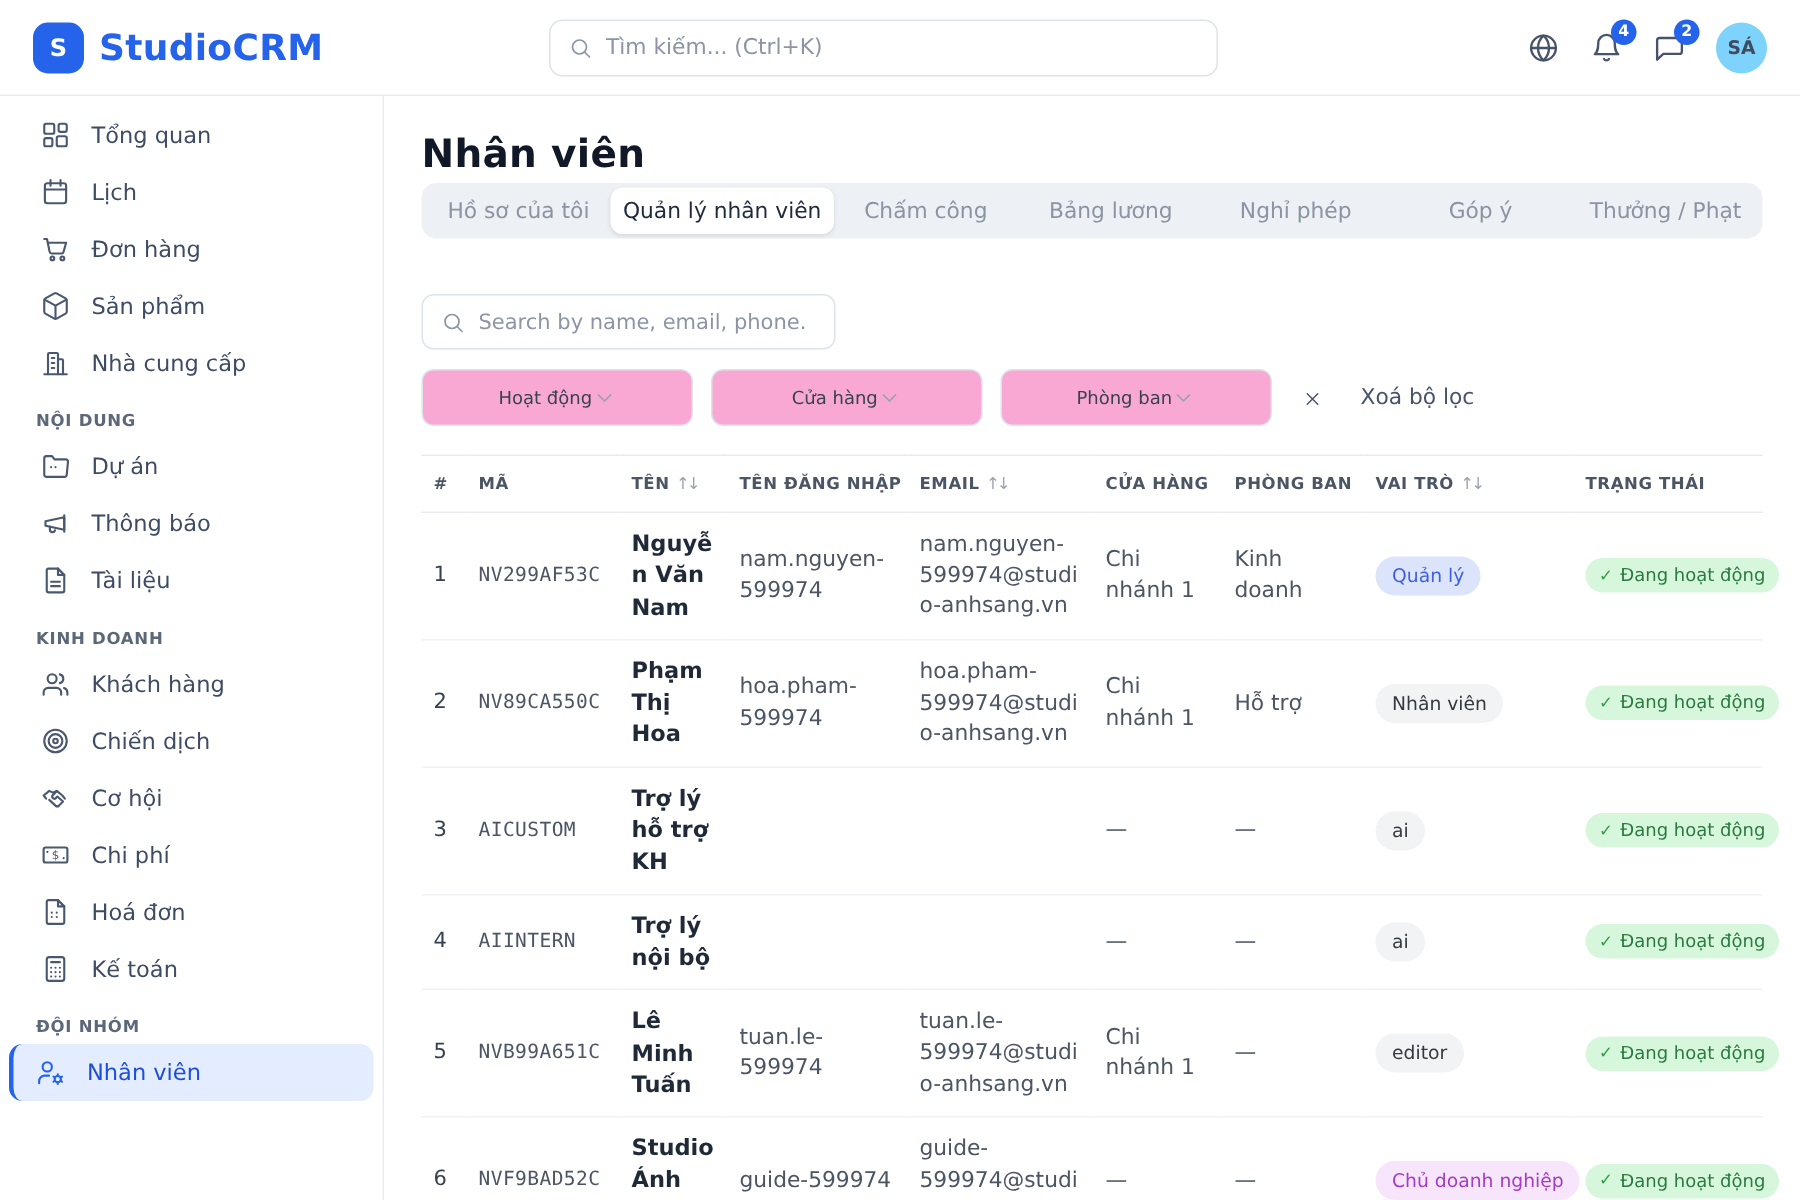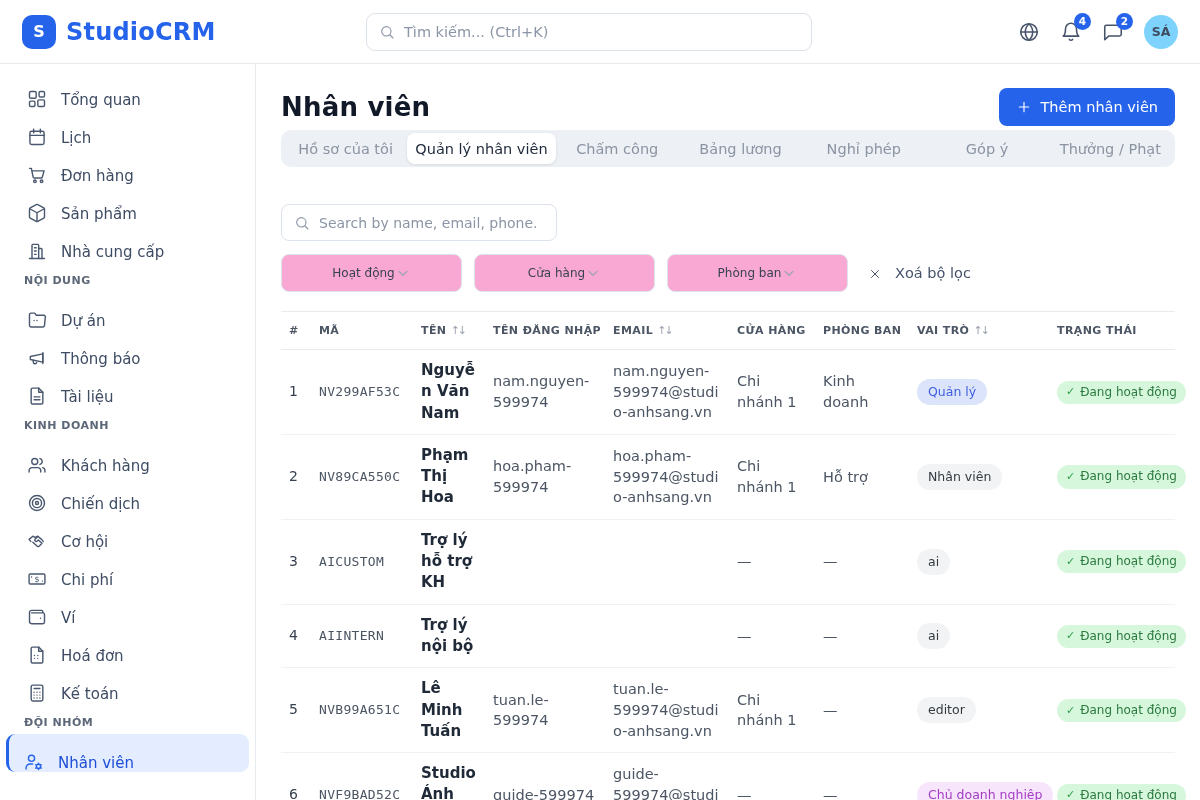--- a/index.html
+++ b/index.html
@@ -28,21 +28,21 @@
   .badge-count { position:absolute; top:-8px; right:-9px; min-width:17px; height:17px; padding:0 4px;
     background:#2563eb; color:#fff; border-radius:999px; font-size:10.5px; font-weight:700;
     display:flex; align-items:center; justify-content:center; }
   .avatar { width:34px; height:34px; border-radius:50%; background:#7dd3fc; color:#3f4b5f;
     font-size:12.5px; font-weight:700; display:flex; align-items:center; justify-content:center; cursor:pointer; }
 
   
   .sidebar { position:absolute; top:64px; left:0; bottom:0; width:256px; background:#fff;
     border-right:1px solid #e7ebf0; padding-top:7px; overflow:hidden; }
   .section-label { padding:13px 24px 5px; font-size:11px; font-weight:600; color:#5c6778; letter-spacing:.5px; }
-  .nav-item { display:flex; align-items:flex-end; gap:14px; height:38px; margin:0 6px; padding:0 18px;
+  .nav-item { display:flex; align-items:center; gap:14px; height:38px; margin:0 6px; padding:0 18px;
     border-radius:9px; font-size:15px; color:#3d4b63; cursor:pointer; border-left:3px solid transparent; }
   .nav-item .icn { width:20px; height:20px; color:#4a586f; }
   .nav-item.active { background:#e3edff; color:#1d4ed8; border-left:3px solid #2563eb; padding-left:15px; }
   .nav-item.active .icn { color:#2563eb; }
 
   
   .main { position:absolute; top:64px; left:256px; right:0; bottom:0; background:#fff;
     padding:24px 25px 0; overflow:hidden; }
   .page-head { display:flex; align-items:center; justify-content:space-between; }
   .page-head h1 { font-size:26px; font-weight:700; color:#111827; letter-spacing:.2px; }
@@ -60,21 +60,21 @@
     display:flex; align-items:center; gap:9px; padding:0 12px; color:#8b95a5; }
   .table-search input { border:none; outline:none; flex:1; font-size:14px; color:#334155;
     font-family:inherit; background:transparent; }
   .table-search input::placeholder { color:#8b95a5; }
 
   .filters { margin-top:13px; display:flex; align-items:center; gap:12px; }
   .dropdown { width:181px; height:38px; border:1px solid #dde3ea; border-radius:8px; background:#f9a8d4;
     display:flex; align-items:center; justify-content:center; padding:0 12px; font-size:12px;
     color:#374151; cursor:pointer; }
   .dropdown .chev { color:#97a1b0; }
-  .clear-filters { margin-left:8px; display:inline-flex; align-items:flex-end; gap:13px; background:none;
+  .clear-filters { margin-left:8px; display:inline-flex; align-items:flex-end; gap:25px; background:none;
     border:none; font-size:14.5px; color:#46536a; font-family:inherit; cursor:pointer; }
   .clear-filters .icn { color:#46536a; }
 
   table { margin-top:19px; width:100%; border-collapse:collapse; table-layout:fixed; }
   thead th { border-top:1px solid #e7ebf0; border-bottom:1px solid #e7ebf0; padding:12px 8px;
     text-align:left; font-size:11px; font-weight:700; color:#4b5563; letter-spacing:.4px; white-space:nowrap; }
   thead th .sort { color:#9ca3af; font-size:11px; font-weight:400; letter-spacing:-2px; }
   tbody td { border-bottom:1px solid #eef1f5; padding:10px 8px; font-size:14.5px; color:#4b5563;
     line-height:1.42; vertical-align:middle; word-wrap:break-word; }
   td.c-num { color:#374151; font-size:14px; }
@@ -257,29 +257,20 @@
             <rect x="2.5" y="6" width="19" height="12" rx="1.5"></rect>
             <text x="12" y="15.3" font-size="9.5" text-anchor="middle" fill="currentColor" stroke="none" font-family="DejaVu Sans,sans-serif">$</text>
             <path d="M5.5 9.5v.01M18.5 14.5v.01"></path>
           </svg>
         </span>
         <span>Chi phí</span>
       </div>
       <div class="nav-item">
         <span class="icn s20">
           <svg viewBox="0 0 24 24" fill="none" stroke="currentColor" stroke-width="1.7" stroke-linecap="round" stroke-linejoin="round">
-            <path d="M19 7V5.5A1.5 1.5 0 0 0 17.5 4h-12A2.5 2.5 0 0 0 3 6.5v11A2.5 2.5 0 0 0 5.5 20H19a2 2 0 0 0 2-2V9a2 2 0 0 0-2-2H5.5"></path>
-            <path d="M16.2 13.5h.01"></path>
-          </svg>
-        </span>
-        <span>Ví</span>
-      </div>
-      <div class="nav-item">
-        <span class="icn s20">
-          <svg viewBox="0 0 24 24" fill="none" stroke="currentColor" stroke-width="1.7" stroke-linecap="round" stroke-linejoin="round">
             <path d="M14 2.5H6.5A1.5 1.5 0 0 0 5 4v16a1.5 1.5 0 0 0 1.5 1.5h11A1.5 1.5 0 0 0 19 20V7.5z"></path>
             <path d="M14 2.5V7.5H19"></path>
             <path d="M9 12.5h.01M13 12.5h.01M9 16h.01M13 16h.01"></path>
           </svg>
         </span>
         <span>Hoá đơn</span>
       </div>
       <div class="nav-item">
         <span class="icn s20">
           <svg viewBox="0 0 24 24" fill="none" stroke="currentColor" stroke-width="1.7" stroke-linecap="round" stroke-linejoin="round">
@@ -301,28 +292,20 @@
           </svg>
         </span>
         <span>Nhân viên</span>
       </div>
     </nav>
 </div>
 
 <div class="main">
   <div class="page-head">
     <h1>Nhân viên</h1>
-    <button class="btn-primary">
-      <span class="icn s16">
-          <svg viewBox="0 0 24 24" fill="none" stroke="currentColor" stroke-width="1.7" stroke-linecap="round" stroke-linejoin="round">
-            <path d="M12 5v14M5 12h14"></path>
-          </svg>
-        </span>
-      <span>Thêm nhân viên</span>
-    </button>
   </div>
 
   <div class="tabs">
       <div class="tab">Hồ sơ của tôi</div>
       <div class="tab active">Quản lý nhân viên</div>
       <div class="tab">Chấm công</div>
       <div class="tab">Bảng lương</div>
       <div class="tab">Nghỉ phép</div>
       <div class="tab">Góp ý</div>
       <div class="tab">Thưởng / Phạt</div>

